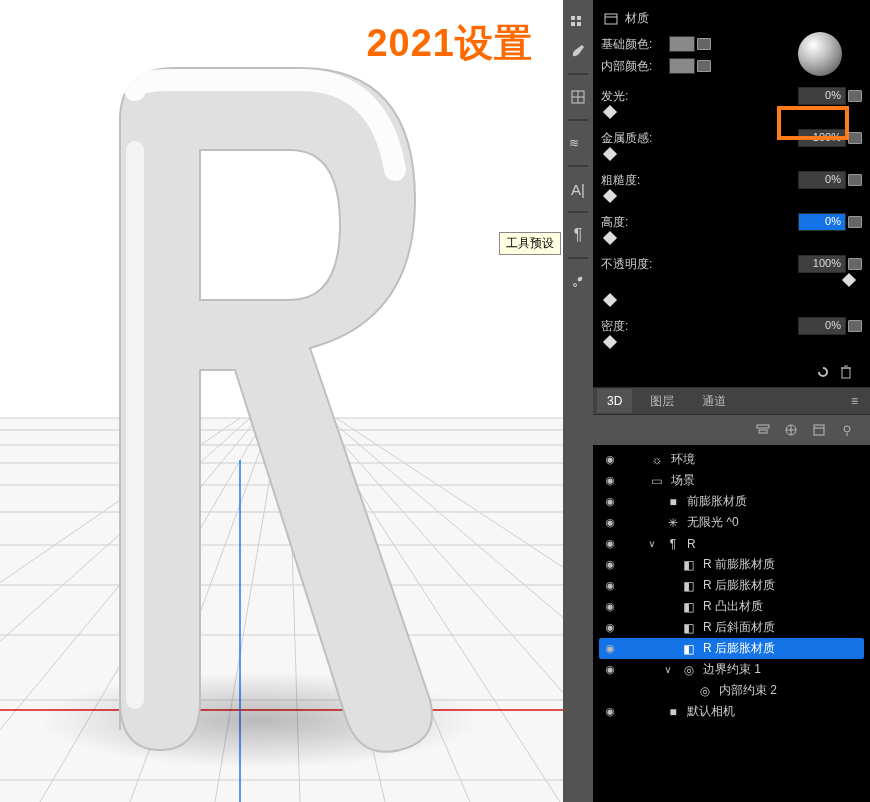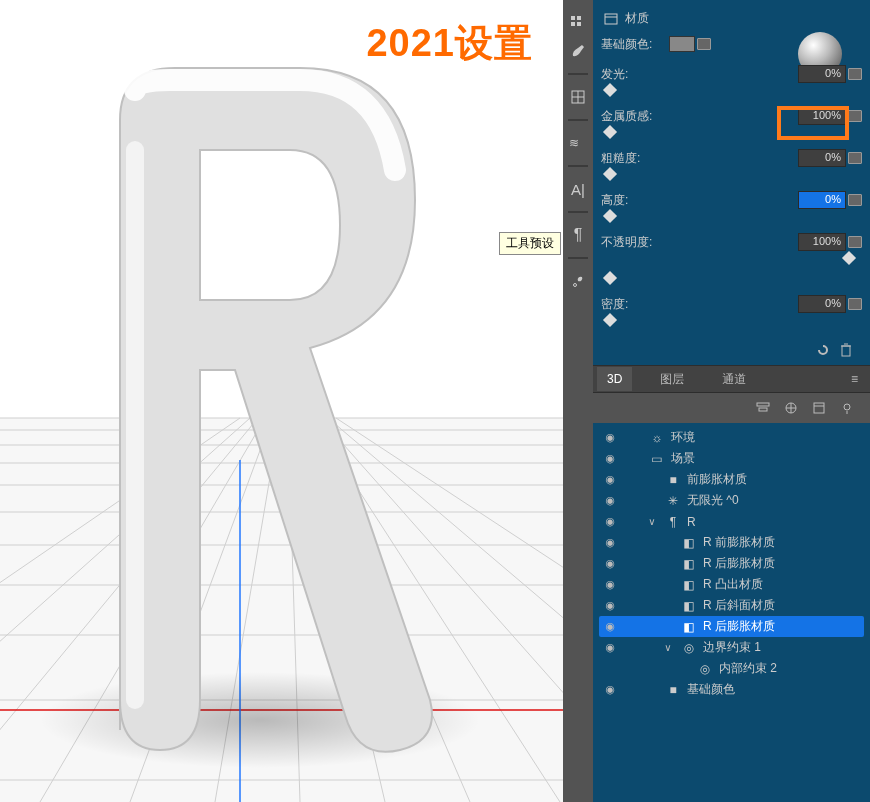--- a/index.html
+++ b/index.html
@@ -7,21 +7,21 @@
 
   .viewport { position: relative; width: 563px; height: 802px; background: linear-gradient(#fff 0%, #fff 55%, #eee 100%); overflow: hidden; }
   .viewport .title { position: absolute; top: 18px; right: 30px; font-size: 38px; font-weight: bold; color: #ff6a00; letter-spacing: 1px; }
   .viewport svg.grid { position: absolute; left: 0; top: 0; }
 
   .toolstrip { width: 30px; background: #535353; display: flex; flex-direction: column; align-items: center; padding-top: 10px; gap: 8px; position: relative; }
   .tool { width: 22px; height: 22px; display: flex; align-items: center; justify-content: center; color: #ccc; font-size: 14px; cursor: pointer; }
   .tool.divider { height: 2px; width: 20px; background: #3b3b3b; margin: 3px 0; }
   .tooltip { position: absolute; left: -64px; top: 232px; background: #ffffe1; border: 1px solid #888; font-size: 12px; padding: 2px 6px; color: #000; white-space: nowrap; }
 
-  .panels { flex: 1; background: #0c4a6e; color: #ccc; display: flex; flex-direction: column; font-size: 12px; }
+  .panels { flex: 1; background: #000000; color: #ccc; display: flex; flex-direction: column; font-size: 12px; }
 
   .mat-panel { padding: 6px 8px 4px 8px; }
   .mat-header { display: flex; align-items: center; gap: 6px; padding: 4px 2px 6px 2px; }
   .mat-header .ico { width: 16px; height: 16px; display: inline-flex; align-items: center; justify-content: center; }
 
   .sphere { position: absolute; right: 28px; top: 32px; width: 44px; height: 44px; border-radius: 50%; background: radial-gradient(circle at 35% 30%, #fff 0%, #bbb 40%, #555 90%, #222 100%); }
 
   .prop-row { display: flex; align-items: center; height: 22px; gap: 2px; position: relative; }
   .prop-row .lbl { width: 66px; }
   .swatch { width: 26px; height: 16px; background: #888; border: 1px solid #333; }
@@ -30,21 +30,21 @@
   .valbox.sel { background: #1473e6; color: #fff; }
   .prop-row .spacer { flex: 1; }
   .slider-row { height: 14px; padding: 0 2px 2px 2px; }
   .slider-row .thumb { width: 10px; height: 10px; background: #ddd; transform: rotate(45deg); margin-left: 2px; }
   .slider-row .thumb.right { margin-left: auto; margin-right: 6px; }
 
   .highlight-box { position: absolute; border: 4px solid #ff7a1a; pointer-events: none; z-index: 10; }
 
   .panel-icons { display: flex; justify-content: flex-end; gap: 10px; padding: 4px 10px; margin-top: 4px; }
 
-  .tabs { display: flex; align-items: center; background: #424242; border-top: 1px solid #2d2d2d; border-bottom: 1px solid #2d2d2d; height: 28px; padding: 0 4px; gap: 18px; justify-content: flex-end; }
+  .tabs { display: flex; align-items: center; background: #424242; border-top: 1px solid #2d2d2d; border-bottom: 1px solid #2d2d2d; height: 28px; padding: 0 4px; gap: 8px; justify-content: flex-end; }
   .tab { padding: 5px 10px; color: #bbb; cursor: pointer; }
   .tab.active { background: #535353; color: #fff; }
   .tab-menu { margin-left: auto; color: #bbb; padding: 4px 8px; cursor: pointer; }
 
   .toprow { display: flex; justify-content: flex-end; gap: 14px; padding: 8px 16px; background: #535353; }
 
   .tree { padding: 4px 6px 8px 6px; overflow: auto; }
   .tree .row { display: flex; align-items: center; height: 21px; gap: 6px; padding-left: 4px; cursor: default; }
   .tree .row.sel { background: #1473e6; color: #fff; border-radius: 2px; }
   .eye { width: 14px; text-align: center; color: #bbb; font-size: 11px; cursor: pointer; }
@@ -185,20 +185,25 @@
         </span>
       <span>材质</span>
     </div>
     <div class="sphere"></div>
 
     <div class="prop-row">
       <span class="lbl">基础颜色:</span>
       <span class="swatch"></span>
       <span class="folder"></span>
     </div>
+    <div class="prop-row">
+      <span class="lbl">内部颜色:</span>
+      <span class="swatch"></span>
+      <span class="folder"></span>
+    </div>
 
     <div style="height:8px;"></div>
 
     <div id="props">
         <div class="prop-row">
           <span class="lbl">发光:</span>
           <span class="spacer"></span>
           <span class="valbox">0%</span>
           <span class="folder"></span>
         </div>
@@ -397,16 +402,16 @@
         <span class="ind" style="width: 48px;"></span>
         <span class="tgl"></span>
         <span class="nico">◎</span>
         <span>内部约束 2</span>
       </div>
       <div class="row">
         <span class="eye">◉</span>
         <span class="ind" style="width: 16px;"></span>
         <span class="tgl"></span>
         <span class="nico">■</span>
-        <span>基础颜色</span>
+        <span>默认相机</span>
       </div>
     </div>
 </div>
 
 </body></html>

